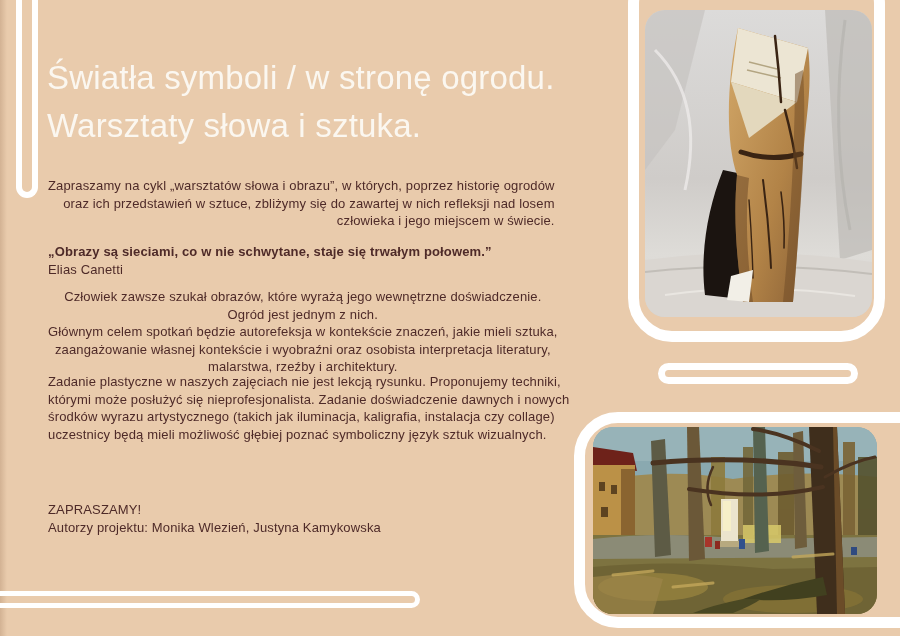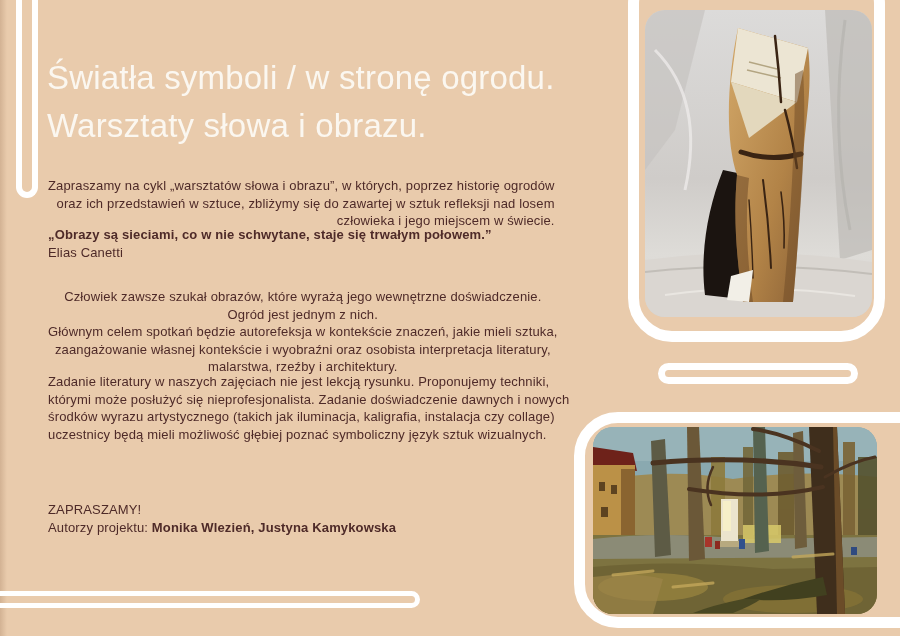--- a/index.html
+++ b/index.html
@@ -23,66 +23,66 @@
   .figure{position:absolute;border-radius:20px;overflow:hidden;}
   .fig-sculpture{left:645px;top:10px;width:227px;height:307px;}
   .fig-painting{left:593px;top:427px;width:284px;height:187px;}
   .figure svg{display:block;width:100%;height:100%;}
   
   .title{position:absolute;left:47px;top:54px;color:var(--title,#fbf7f0);
     font-size:33px;line-height:48px;letter-spacing:.2px;white-space:nowrap;}
   .tblock{position:absolute;left:48px;font-size:13px;line-height:17.6px;
     letter-spacing:.15px;white-space:nowrap;}
   .intro{top:177px;text-align:right;}
-  .quote{top:226px;}
+  .quote{top:243px;}
   .quote .q{font-weight:bold;}
   .para-symbols{top:288px;text-align:center;}
   .para-workshop{top:373px;}
   .footer{top:501px;}
-  .bold{font-weight:bold;}
+  .bold{font-weight:normal;}
 </style>
 </head>
 <body>
 
 <div class="page">
 
   <div class="edge-shade"></div>
 
   <div class="deco deco-u"></div>
   <div class="deco frame-top"></div>
   <div class="deco pill-mid"></div>
   <div class="deco frame-bottom"></div>
   <div class="deco pill-bottom"></div>
 
   <div class="title">
     <div>Światła symboli / w stronę ogrodu.</div>
-    <div>Warsztaty słowa i obrazu.</div>
+    <div>Warsztaty słowa i sztuka.</div>
   </div>
 
   <div class="tblock intro">
     <div>Zapraszamy na cykl „warsztatów słowa i obrazu”, w których, poprzez historię ogrodów</div>
-    <div>oraz ich przedstawień w sztuce, zbliżymy się do zawartej w sztuk refleksji nad losem</div>
+    <div>oraz ich przedstawień w sztuce, zbliżymy się do zawartej w nich refleksji nad losem</div>
     <div>człowieka i jego miejscem w świecie.</div>
   </div>
 
   <div class="tblock quote">
     <div class="q">„Obrazy są sieciami, co w nie schwytane, staje się trwałym połowem.”</div>
     <div>Elias Canetti</div>
   </div>
 
   <div class="tblock para-symbols">
     <div>Człowiek zawsze szukał obrazów, które wyrażą jego wewnętrzne doświadczenie.</div>
     <div>Ogród jest jednym z nich.</div>
     <div>Głównym celem spotkań będzie autorefeksja w kontekście znaczeń, jakie mieli sztuka,</div>
     <div>zaangażowanie własnej kontekście i wyobraźni oraz osobista interpretacja literatury,</div>
     <div>malarstwa, rzeźby i architektury.</div>
   </div>
 
   <div class="tblock para-workshop">
-    <div>Zadanie literatury w naszych zajęciach nie jest lekcją rysunku. Proponujemy techniki,</div>
+    <div>Zadanie plastyczne w naszych zajęciach nie jest lekcją rysunku. Proponujemy techniki,</div>
     <div>którymi może posłużyć się nieprofesjonalista. Zadanie doświadczenie dawnych i nowych</div>
     <div>środków wyrazu artystycznego (takich jak iluminacja, kaligrafia, instalacja czy collage)</div>
     <div>uczestnicy będą mieli możliwość głębiej poznać symboliczny język sztuk wizualnych.</div>
   </div>
 
   <div class="tblock footer">
     <div>ZAPRASZAMY!</div>
     <div><span>Autorzy projektu: </span><span class="bold">Monika Wlezień, Justyna Kamykowska</span></div>
   </div>
 

